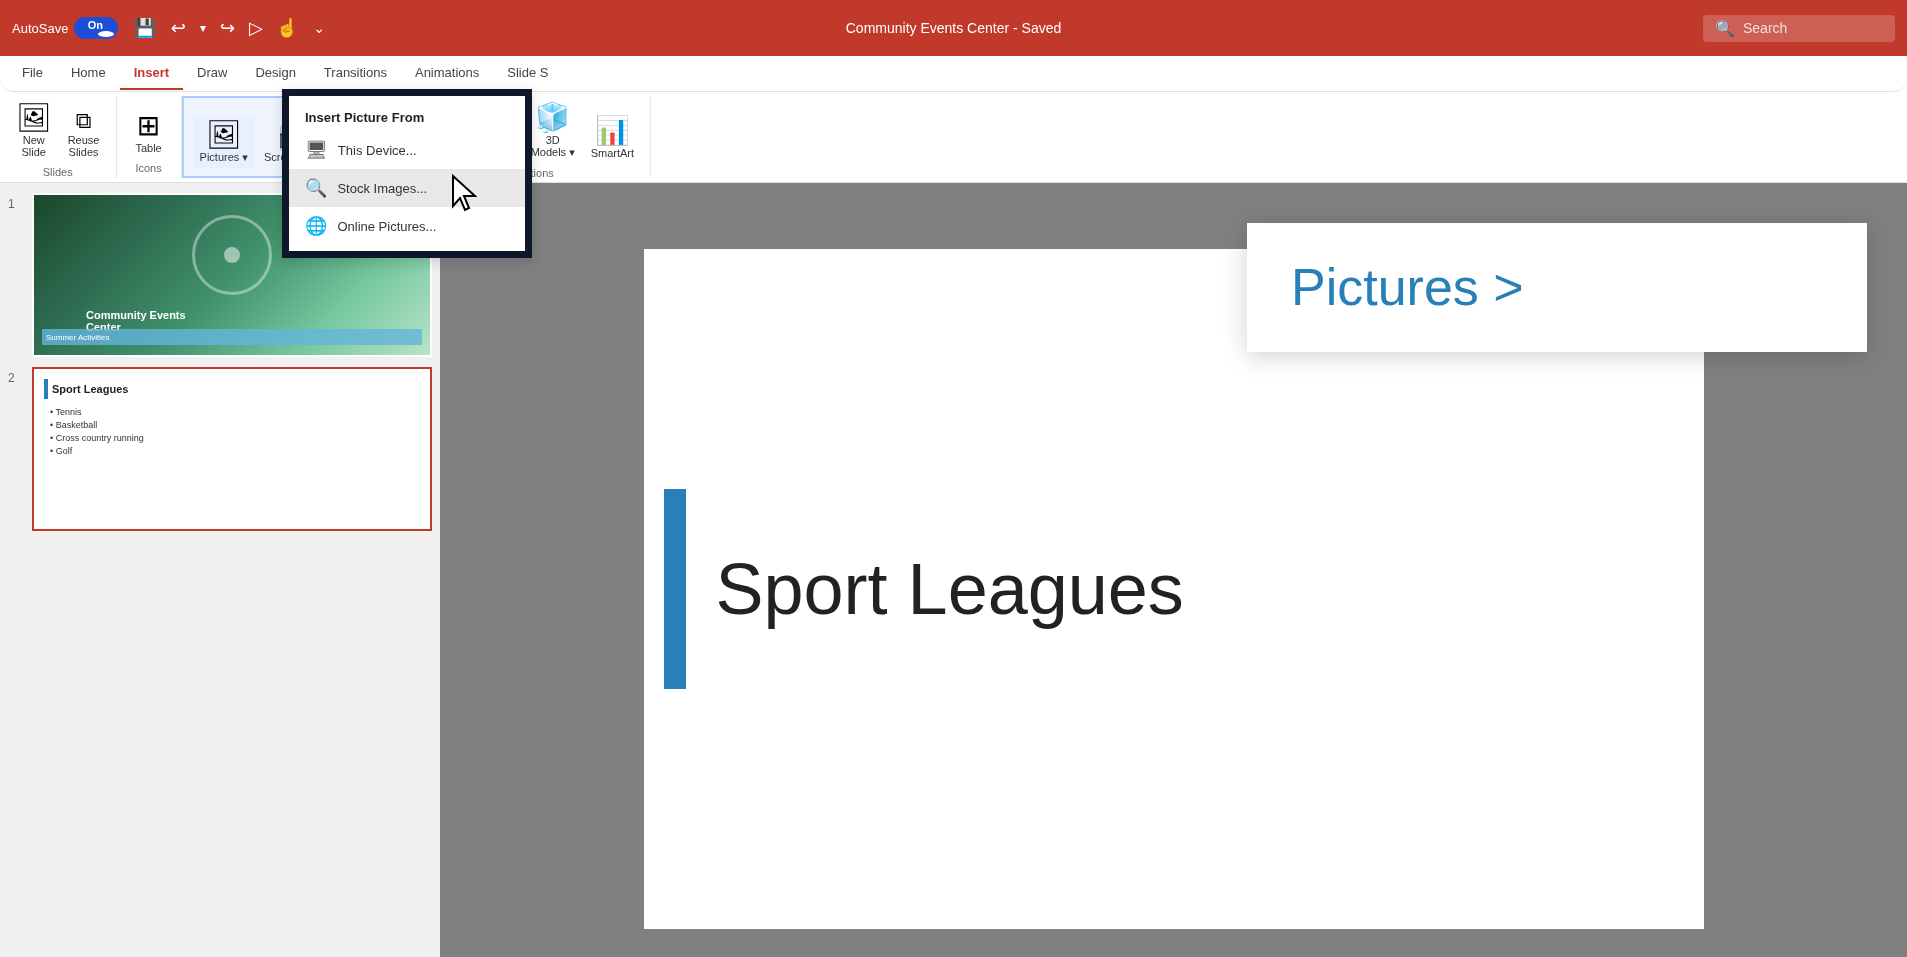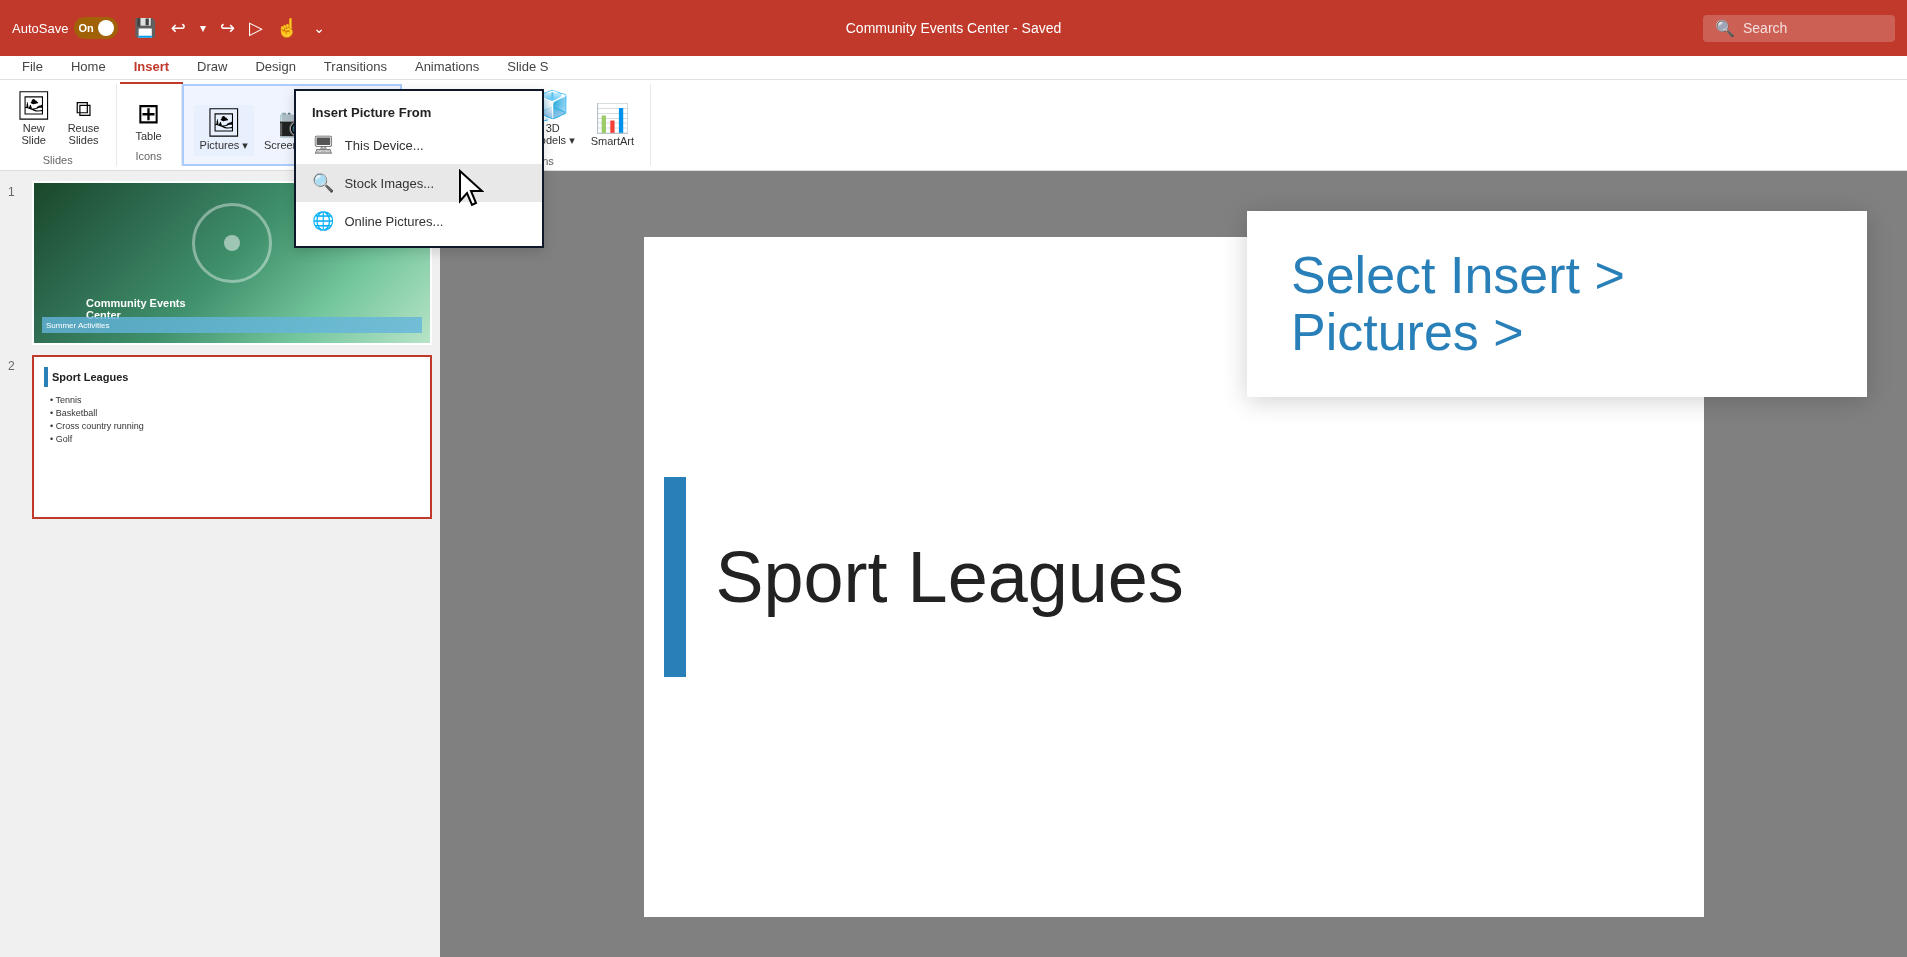--- a/index.html
+++ b/index.html
@@ -17,28 +17,29 @@
       z-index: 10;
     }
     .autosave-group {
       display: flex;
       align-items: center;
       gap: 6px;
       font-size: 13px;
     }
     .autosave-label { color: white; font-size: 13px; }
     .toggle-switch {
-      background: #a16207;
+      background: #1d4ed8;
       border-radius: 12px;
       width: 44px;
       height: 22px;
       display: flex;
       align-items: center;
       padding: 2px 4px;
       cursor: pointer;
+      flex-direction: column;
     }
     .toggle-knob {
       background: white;
       border-radius: 50%;
       width: 16px;
       height: 16px;
       margin-left: auto;
     }
     .toggle-on-text { color: white; font-size: 11px; font-weight: bold; margin-right: 2px; }
     .titlebar-icons {
@@ -85,22 +86,23 @@
     #ribbon {
       background: #fff;
       border-bottom: 1px solid #ddd;
       display: flex;
       flex-direction: column;
     }
     .ribbon-tabs {
       display: flex;
       align-items: center;
       padding: 0 8px;
-      height: 24px;
+      height: 36px;
       border-bottom: 1px solid #e0e0e0;
+      border-radius: 14px;
     }
     .ribbon-tab {
       padding: 8px 14px;
       font-size: 13px;
       cursor: pointer;
       color: #444;
       border-bottom: 2px solid transparent;
     }
     .ribbon-tab.active {
       color: #c0392b;
@@ -302,23 +304,23 @@
     }
     .instruction-line1 { font-size: 52px; font-weight: 400; color: #222; line-height: 1.1; }
     .instruction-line1 span { color: #2980b9; }
     .instruction-line2 { font-size: 52px; font-weight: 400; color: #2980b9; line-height: 1.1; }
     .instruction-line3 { font-size: 52px; font-weight: 400; color: #2980b9; line-height: 1.1; }
 
     
     #dropdown-menu {
       position: absolute;
       top: 89px; 
-      left: 294px;
+      left: 282px;
       background: white;
-      border: 2px solid #0f172a;
+      border: 7px solid #0f172a;
       box-shadow: 0 4px 12px rgba(0,0,0,0.15);
       width: 250px;
       z-index: 100;
       padding: 6px 0;
     }
     .dropdown-header {
       padding: 8px 16px 6px;
       font-size: 13px;
       font-weight: 700;
       color: #222;
@@ -482,23 +484,20 @@
     </div>
   </div>
 
   <div id="canvas-area">
     <div class="slide-canvas">
       <div class="slide-accent-bar"></div>
       <div class="slide-title-text">Sport Leagues</div>
     </div>
 
     <div id="instruction-overlay">
-      <div class="instruction-line1">
-        <span>Select </span><span style="color:#2980b9">Insert</span><span> &gt;</span>
-      </div>
       <div class="instruction-line2">Pictures &gt;</div>
     </div>
   </div>
 </div>
 
 <div id="dropdown-menu">
   <div class="dropdown-header">Insert Picture From</div>
   <div class="dropdown-item">
     <span class="dropdown-icon">🖥</span>
     <span>This Device...</span>

